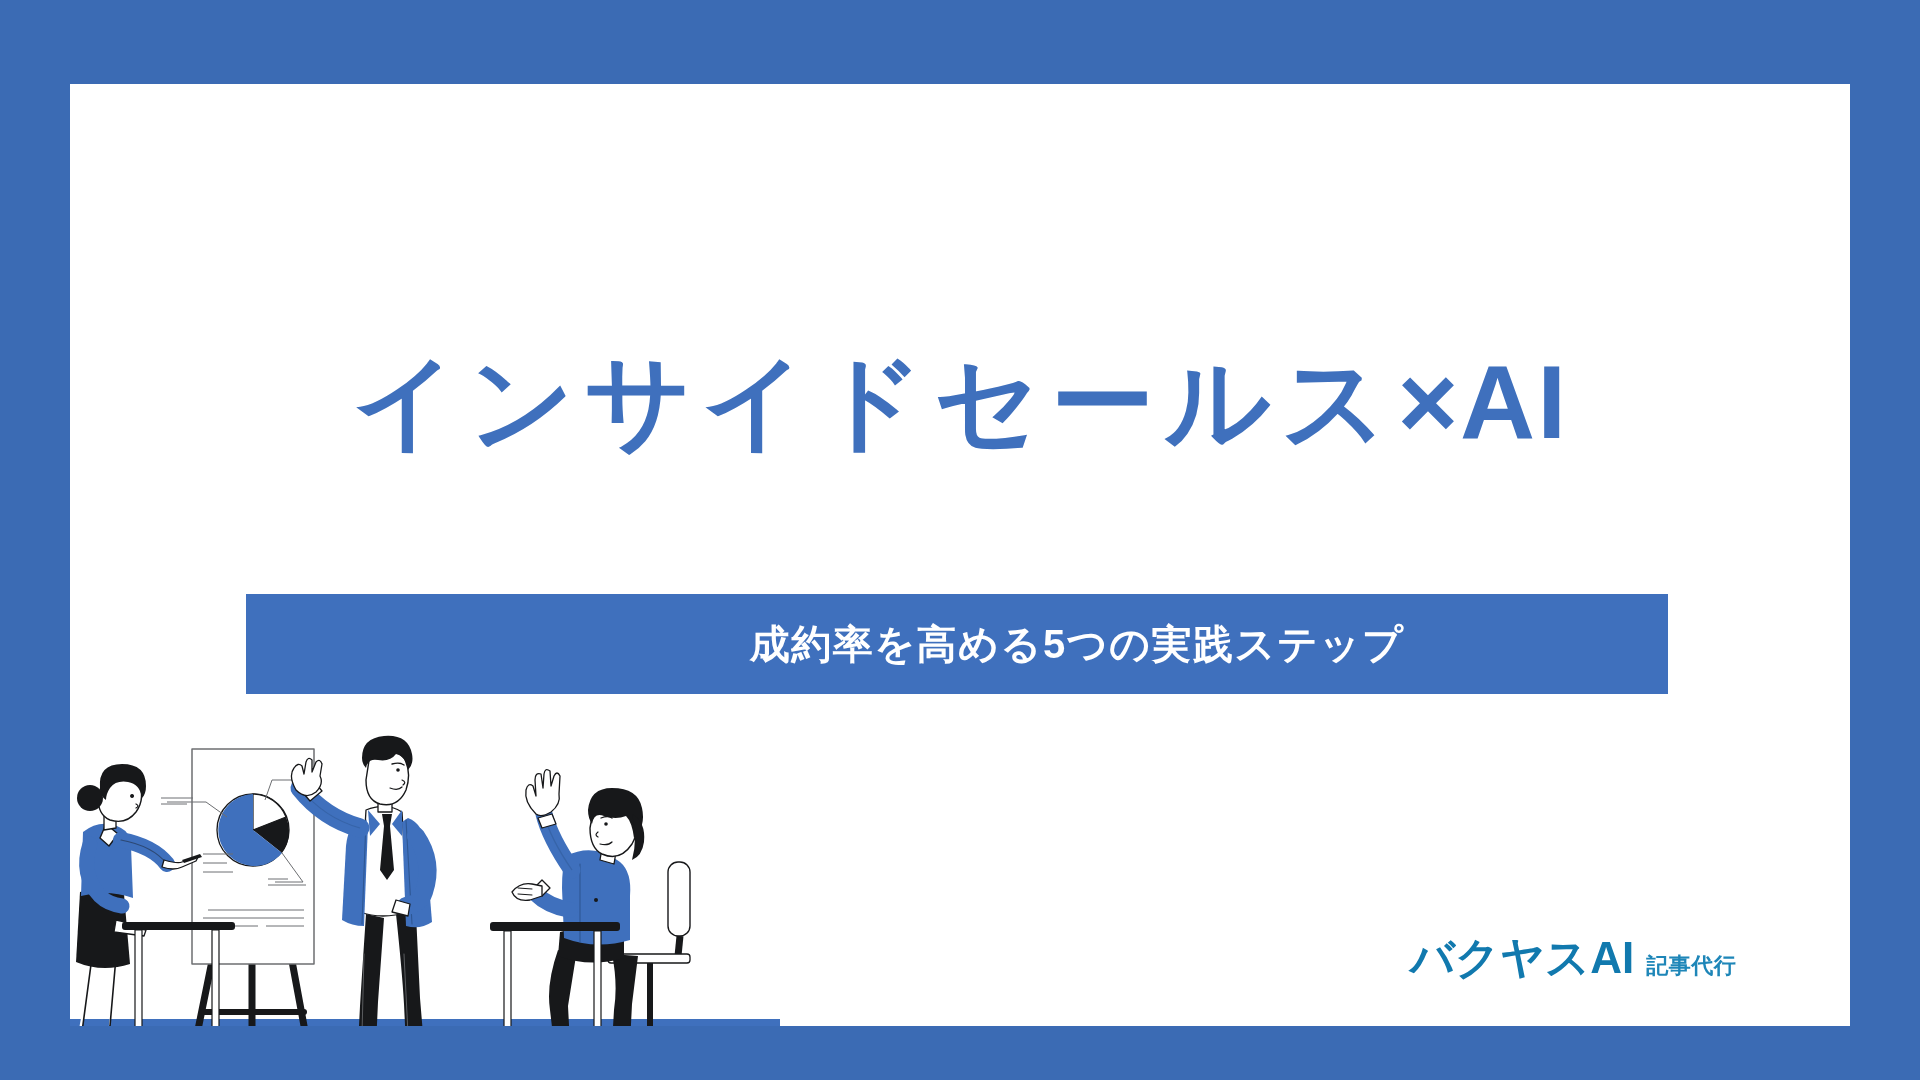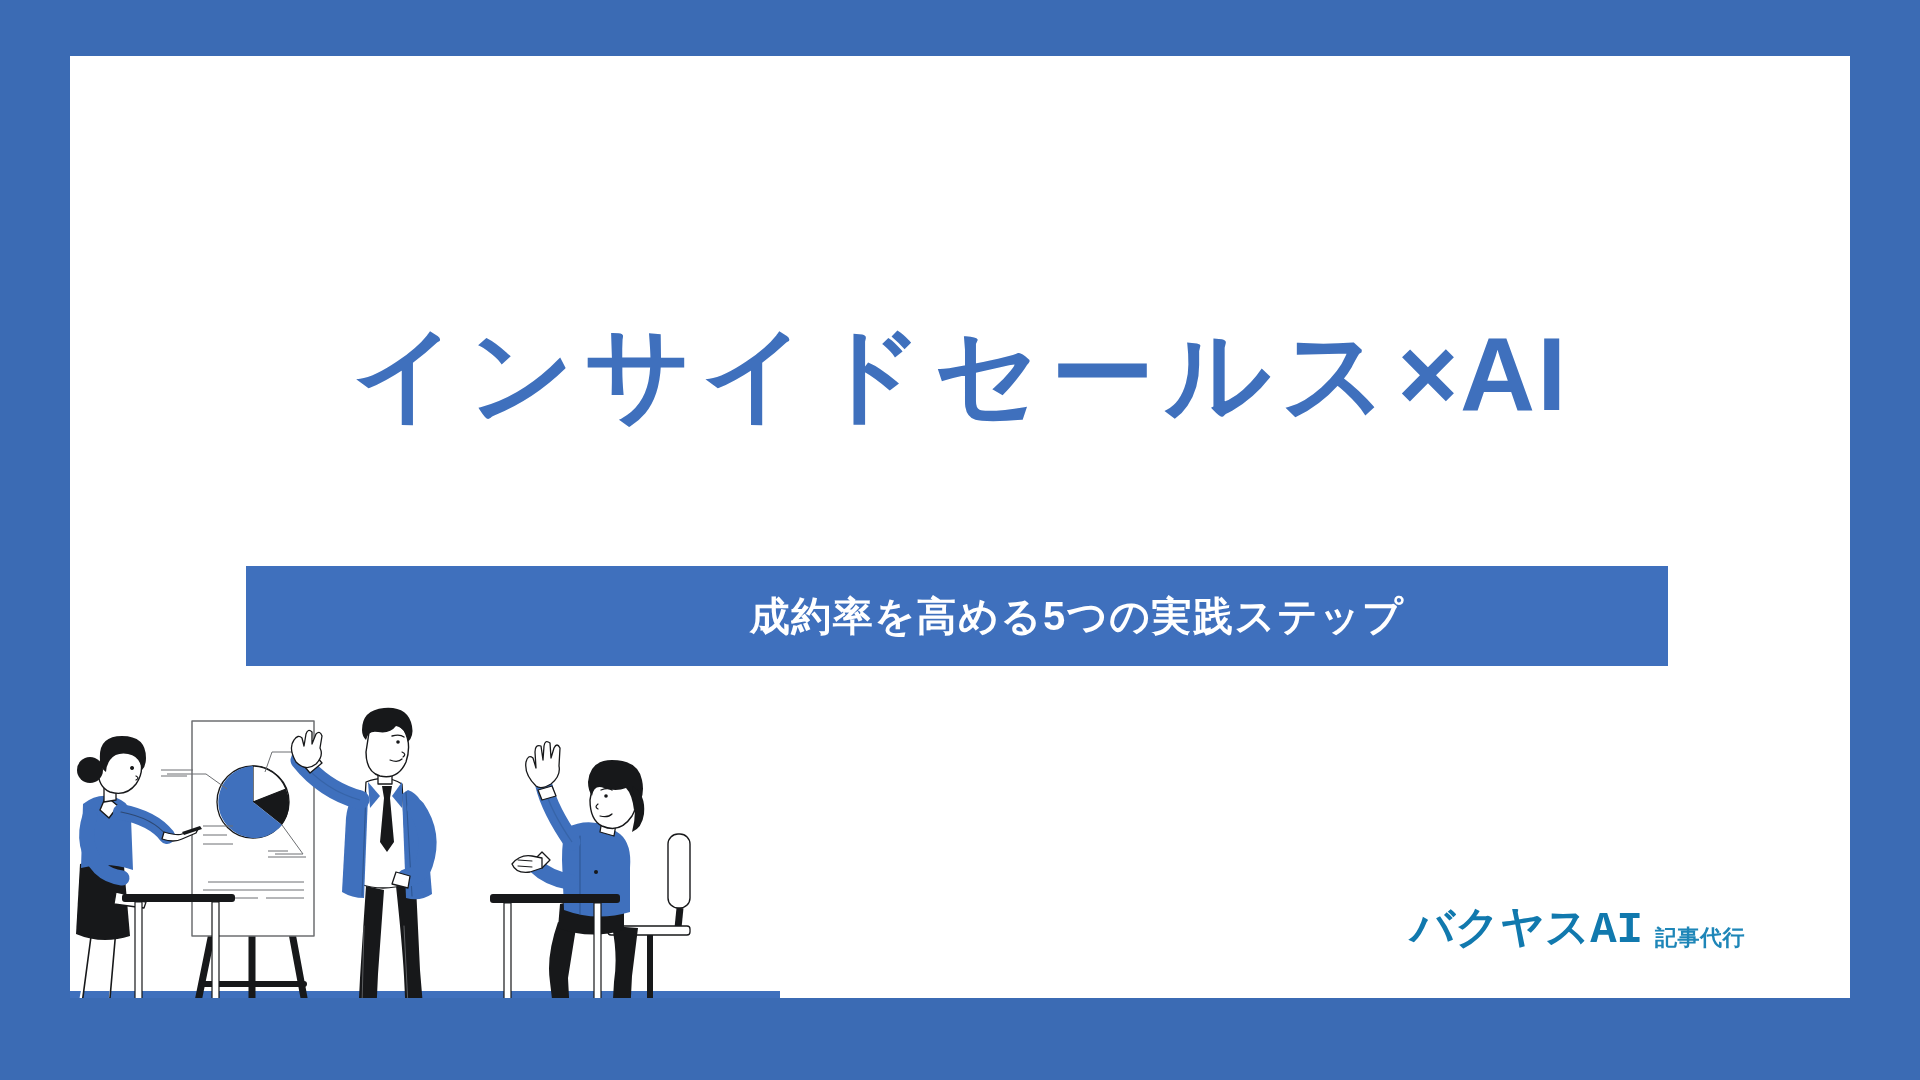--- a/index.html
+++ b/index.html
@@ -10,21 +10,21 @@
     font-family:"Liberation Sans","DejaVu Sans",sans-serif;
     position:relative;
   }
   #stage{position:absolute;inset:0;width:1920px;height:1080px;}
 
   
   .frame{position:absolute;left:0;top:0;width:1920px;height:1080px;background:#3b6bb4;}
 
   
   .card{
-    position:absolute;left:70px;top:56px;width:1780px;height:942px;
+    position:absolute;left:70px;top:84px;width:1780px;height:942px;
     background:#ffffff;overflow:hidden;
   }
 
   
   .title-wrap{
     position:absolute;left:70px;top:330px;width:1780px;
     text-align:center;
   }
   .title{
     display:inline-block;
@@ -49,21 +49,21 @@
     white-space:nowrap;
   }
 
   
   .logo{
     position:absolute;left:1410px;top:920px;
     display:flex;align-items:flex-end;gap:12px;
     white-space:nowrap;
   }
   .logo-main{
-    font-family:Liberation Mono, monospace;
+    font-family:Liberation Sans, sans-serif;
     font-size:44px;font-weight:700;color:#1179ae;line-height:1;
     letter-spacing:0px;
   }
   .logo-sub{
     font-size:22px;font-weight:700;color:#1e86b8;line-height:1;
     padding-bottom:3px;letter-spacing:0.5px;
   }
 
   
   .illus{

